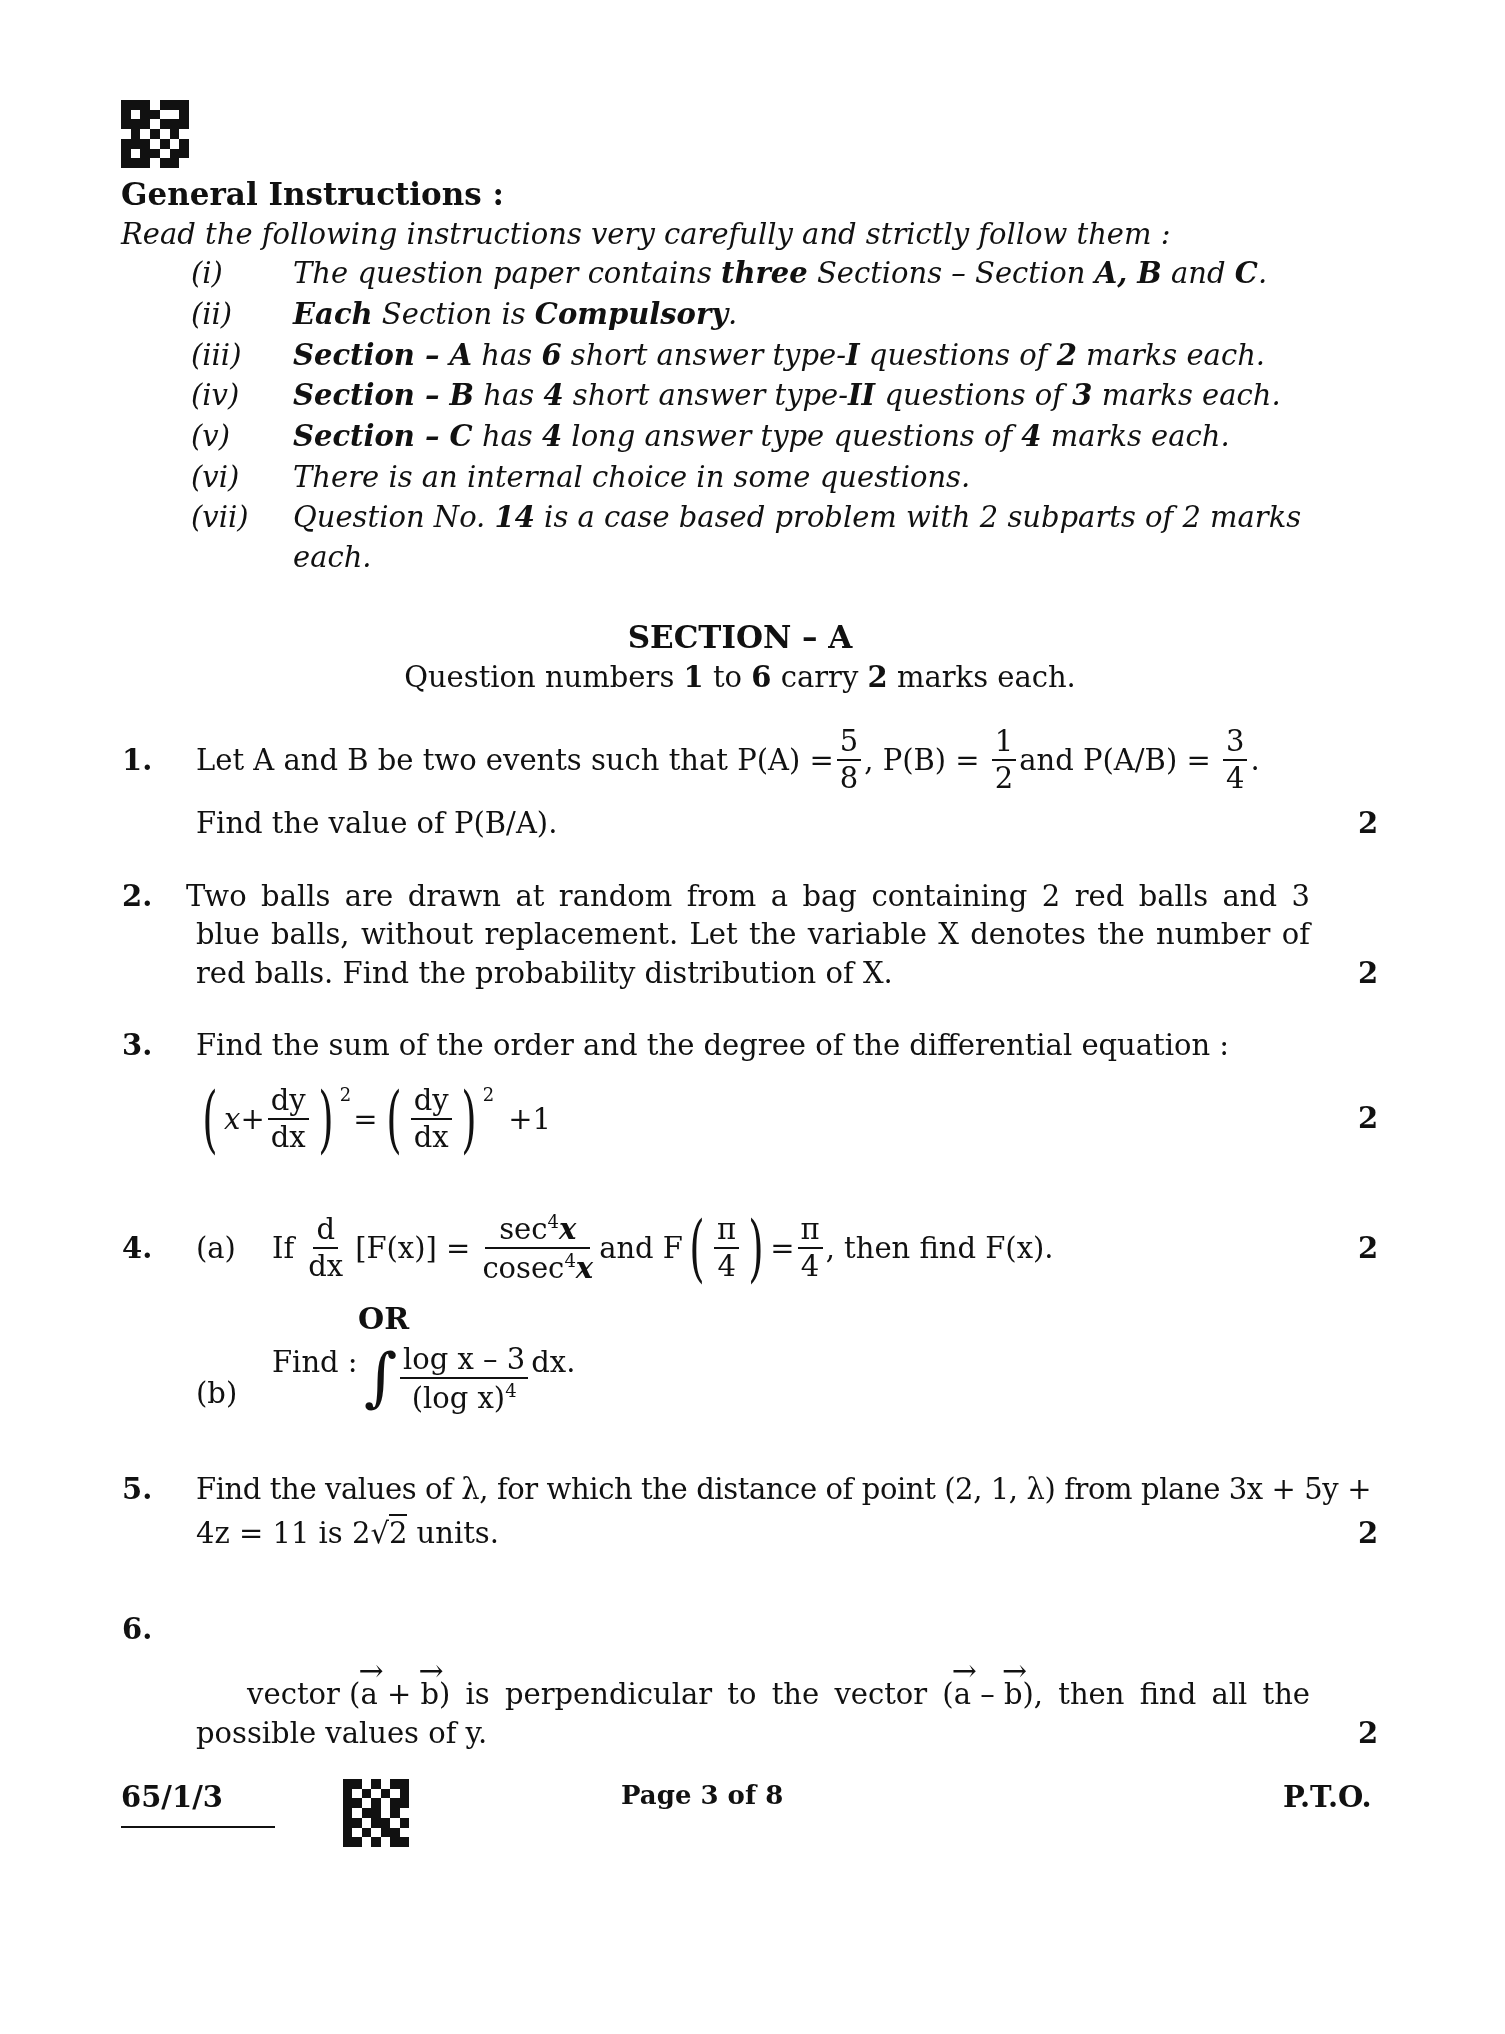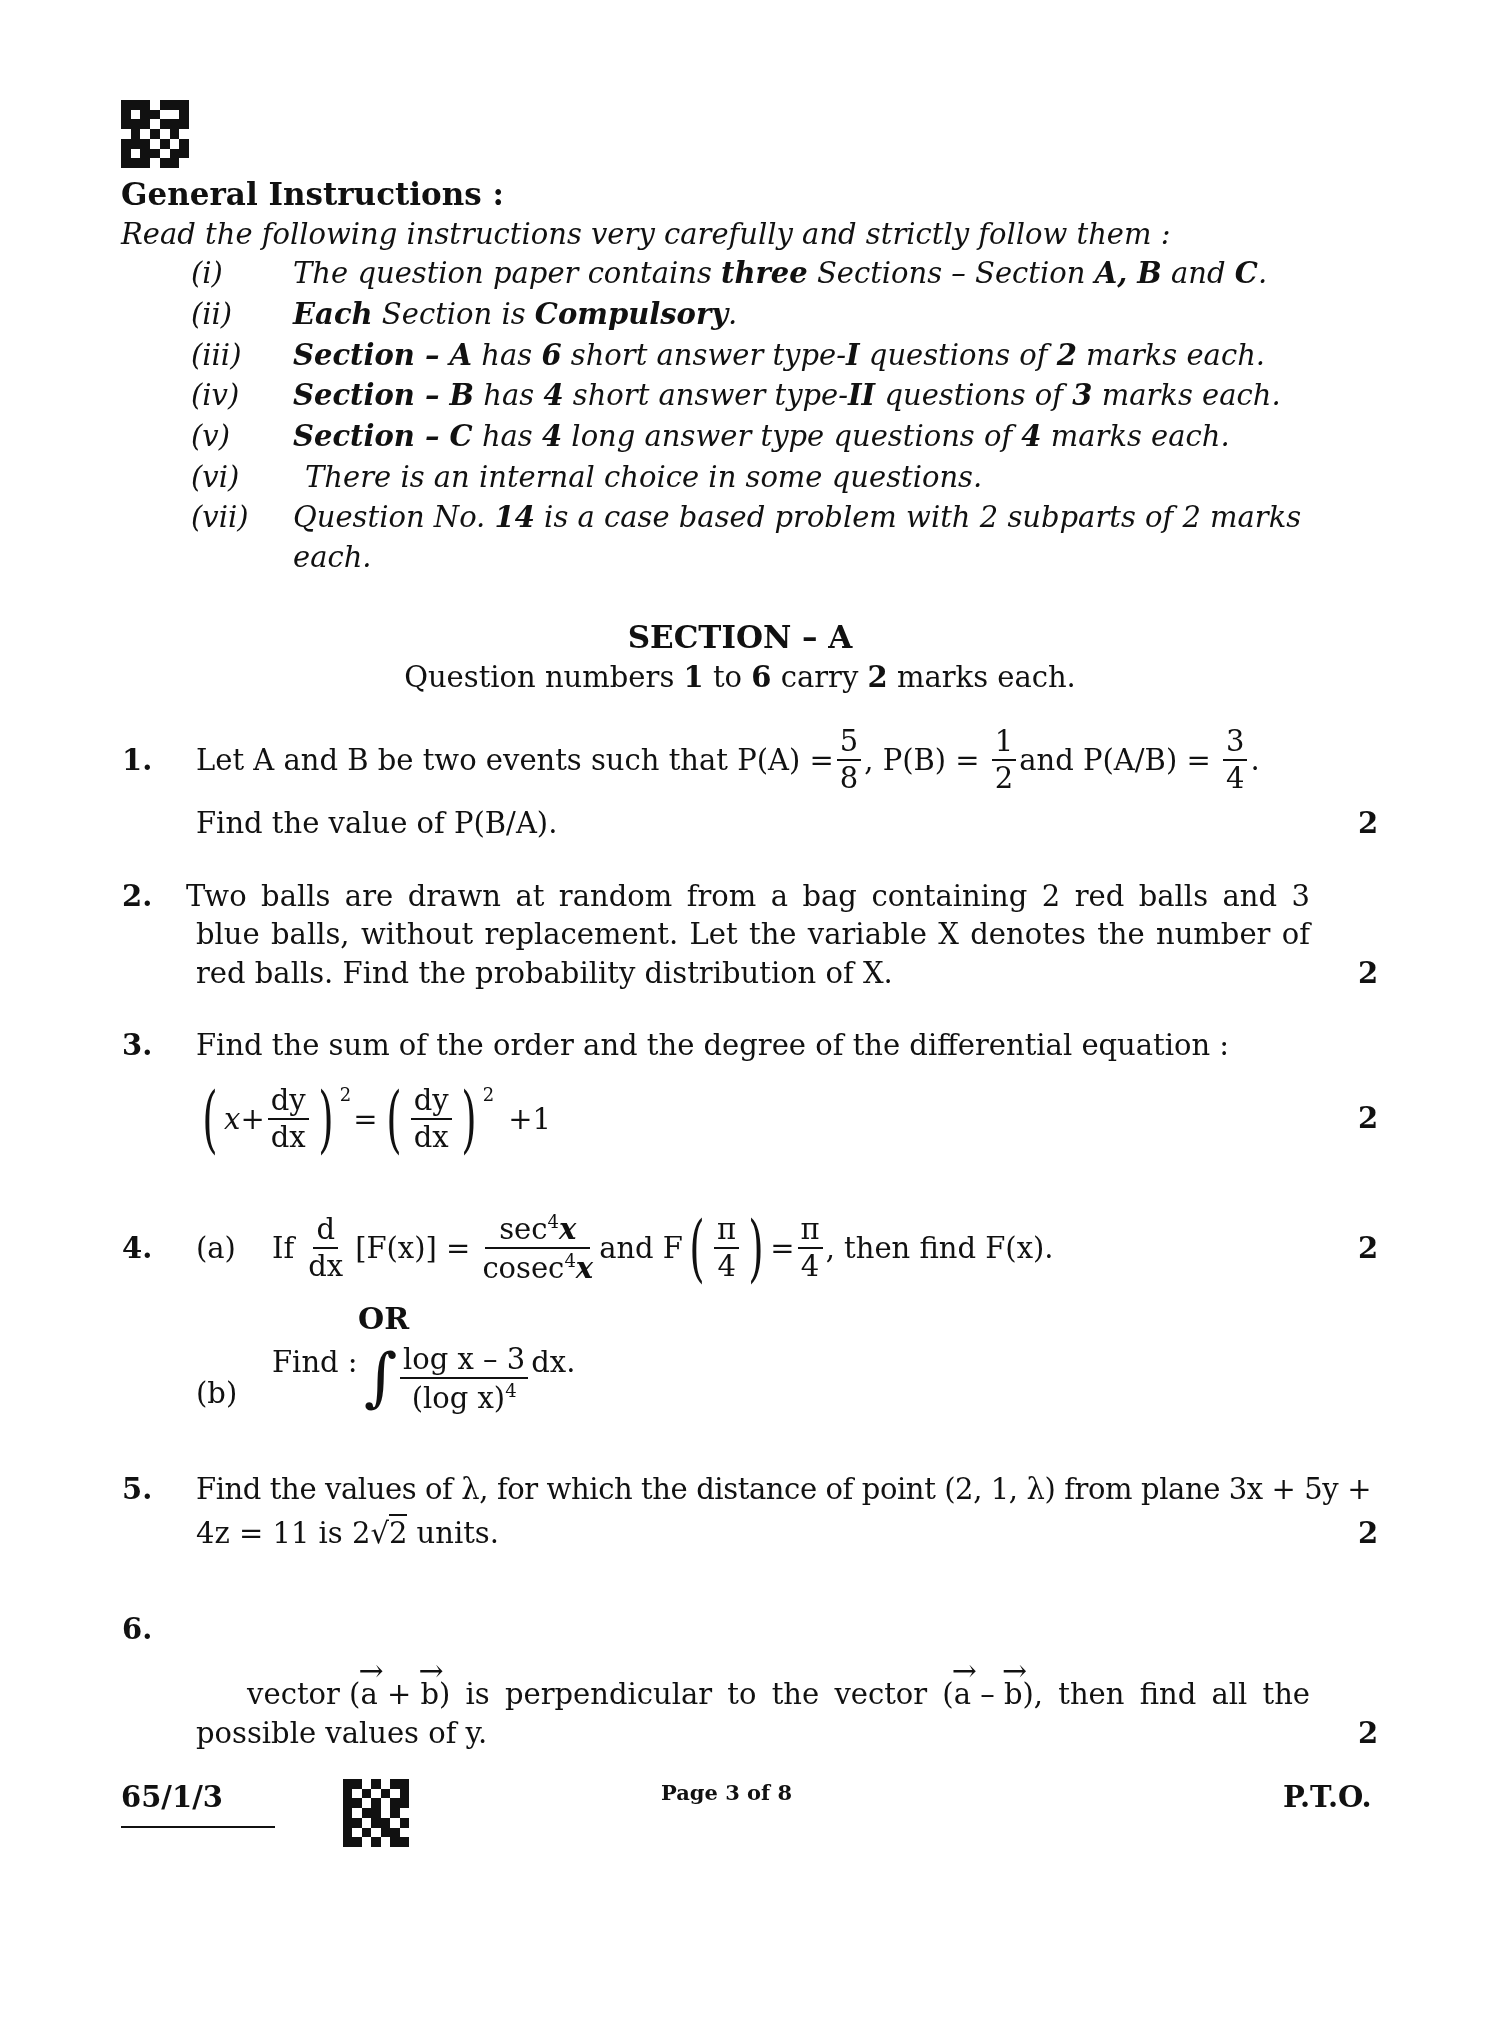--- a/index.html
+++ b/index.html
@@ -107,21 +107,21 @@
   <div class="instr" style="top:378px;">
     <b>Section – B</b><span> has </span><b>4</b><span> short answer type-</span><b>II</b><span> questions of </span><b>3</b><span> marks each.</span>
   </div>
 
   <div class="roman" style="top:419px;">(v)</div>
   <div class="instr" style="top:419px;">
     <b>Section – C</b><span> has </span><b>4</b><span> long answer type questions of </span><b>4</b><span> marks each.</span>
   </div>
 
   <div class="roman" style="top:460px;">(vi)</div>
-  <div class="instr" style="top:460px;margin-left:12px;">
+  <div class="instr" style="top:460px;">
     <span>There is an internal choice in some questions.</span>
   </div>
 
   <div class="roman" style="top:500px;">(vii)</div>
   <div class="instr" style="top:500px;width:1062px;display:flex;justify-content:space-between;">
     <span><span>Question No. </span><b>14</b><span> is a case based problem with 2 subparts of 2 marks</span></span>
   </div>
   <div class="instr" style="top:540px;">each.</div>
 </div>
 
@@ -298,14 +298,14 @@
     <i></i>
     <i class="w"></i>
   <i></i>
     <i></i>
     <i class="w"></i>
     <i></i>
     <i class="w"></i>
     <i></i>
     <i></i>
 </div>
-<div class="abs b" style="left:661px;top:1780px;font-size:21px;">Page 3 of 8</div>
+<div class="abs b" style="left:621px;top:1780px;font-size:26px;">Page 3 of 8</div>
 <div class="abs b" style="left:1283px;top:1780px;font-size:29px;">P.T.O.</div>
 
 </body></html>

